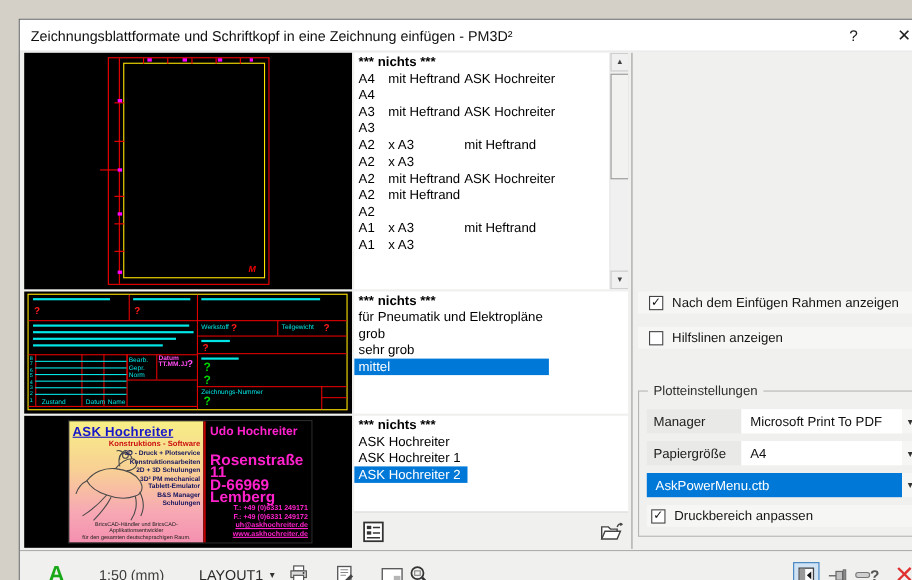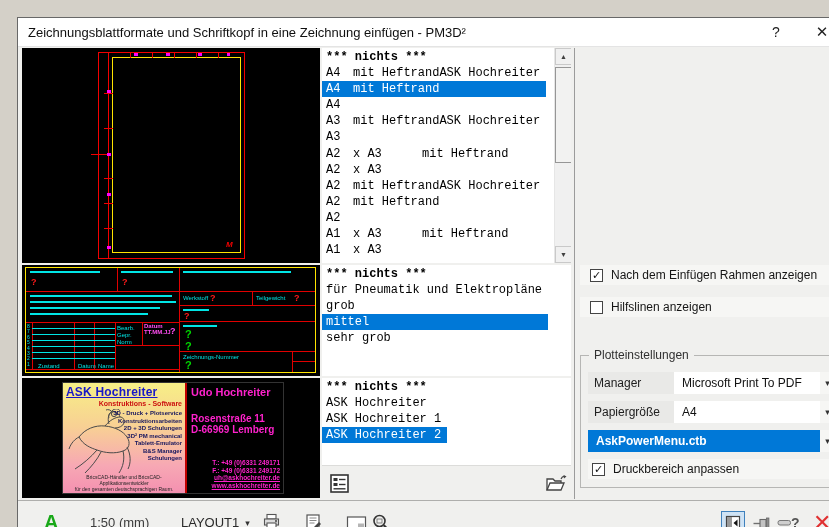--- a/index.html
+++ b/index.html
@@ -43,34 +43,34 @@
   .logo{left:40px;top:4px;width:222px;height:112px;border:1px solid #333;display:flex;}
   .logo-left{width:122px;height:100%;position:relative;
     background:linear-gradient(180deg,#f7ef86 0%,#f8d094 40%,#f7a8b4 75%,#f490b0 100%);}
   .logo-right{flex:1;height:100%;position:relative;background:#000;border-left:2px solid #c00000;}
   .logo-company{position:absolute;left:3px;top:2px;font-size:12px;font-weight:bold;color:#1717c8;text-decoration:underline;letter-spacing:.2px;}
   .logo-tagline{position:absolute;right:3px;top:17px;font-size:7px;font-weight:bold;color:#cc1111;}
   .logo-services{position:absolute;right:3px;top:27px;text-align:right;}
   .logo-services div{font-size:6px;line-height:7.5px;font-weight:bold;color:#14145e;}
   .logo-footer{position:absolute;left:0;bottom:1px;width:100%;text-align:center;color:#222;font-size:5px;line-height:6px;}
   .logo-name{position:absolute;left:4px;top:3px;color:#ff22cc;font-weight:bold;font-size:11px;}
-  .logo-addr{position:absolute;left:4px;top:30px;color:#ff22cc;font-weight:bold;font-size:10px;line-height:11px;}
+  .logo-addr{position:absolute;left:4px;top:30px;color:#ff22cc;font-weight:bold;font-size:14px;line-height:11px;}
   .logo-contact{position:absolute;right:3px;bottom:4px;text-align:right;color:#ff22cc;font-weight:bold;font-size:6.5px;line-height:7.5px;}
   .logo-contact .u{text-decoration:underline;}
   .horse{position:absolute;left:2px;top:26px;}
   
   .listbox{position:absolute;left:304px;width:249px;background:#fff;overflow:hidden;}
   #list1{top:30px;height:215px;}
   #list2{top:247px;height:111px;}
   #list3{top:360px;height:87px;}
   .list-inner{display:inline-block;min-width:0;padding-top:1px;}
   .row{display:block;white-space:nowrap;font-size:12px;line-height:15.1px;padding:0 6px 0 4px;color:#000;}
   .row.bold{font-weight:bold;}
   .row.selected{background:#0078d7;color:#fff;}
-  .row .cell{display:inline-block;font-family:Liberation Mono, monospace;}
+  .row .cell{display:inline-block;}
   .row .cell:nth-child(1){min-width:27px;}
   .row .cell:nth-child(2){min-width:69px;}
   
   .sb{position:absolute;right:0;top:0;width:17px;height:215px;background:#f0f0f0;border-left:1px solid #e6e6e6;}
   .sb-btn{position:absolute;left:0;width:17px;height:17px;background:#f0f0f0;border:1px solid #c9c9c9;
     display:flex;align-items:center;justify-content:center;font-size:7px;color:#404040;}
   .sb-up{top:0;}
   .sb-down{bottom:0;}
   .sb-thumb{position:absolute;left:0;top:19px;width:17px;height:96px;background:#f2f2f1;border:1px solid #969696;}
   
@@ -83,21 +83,21 @@
   #opt1{top:247px;}
   #opt2{top:279px;}
   .cb{width:13px;height:13px;background:#fff;border:1px solid #444;margin-left:10px;
       display:flex;align-items:center;justify-content:center;font-size:11px;line-height:11px;font-weight:bold;color:#101010;}
   .opt-label{margin-left:8px;font-size:12px;color:#151515;}
   .groupbox{position:absolute;left:562px;top:337px;width:261px;height:133px;border:1px solid #b6b6b4;}
   .legend{position:absolute;left:8px;top:-8px;background:#f0f0ee;padding:0 5px;font-size:12px;color:#303030;}
   .gb-row{position:absolute;left:7px;width:247px;height:22px;display:flex;align-items:center;background:#f6f6f4;}
   .gb-label{width:86px;height:100%;background:#e9e9e7;display:flex;align-items:center;padding-left:6px;font-size:12px;color:#202020;}
   .gb-value{flex:1;height:100%;background:#fff;display:flex;align-items:center;padding-left:8px;font-size:12px;color:#101010;white-space:nowrap;overflow:hidden;}
-  .gb-value.hl{background:#0078d7;color:#fff;font-weight:bold;}
+  .gb-value.hl{background:#0078d7;color:#fff;}
   .gb-arrow{width:15px;text-align:center;font-size:9px;color:#333;}
   .gb-cb-row{position:absolute;left:7px;top:103px;width:247px;height:20px;background:#f6f6f4;display:flex;align-items:center;}
   .gb-cb-row .cb{margin-left:4px;}
   
   .bottombar{position:absolute;left:0;top:482px;width:100%;height:44px;background:#f0f0ee;border-top:1px solid #aeaeac;}
   .bb-item{position:absolute;top:0;height:43px;display:flex;align-items:center;}
   .bb-A{left:26px;font-size:20px;font-weight:bold;color:#18a818;}
   .bb-scale{left:72px;font-size:13px;color:#3c3c3c;}
   .bb-layout{left:163px;font-size:13px;color:#2a2a2a;}
   .bb-layout .chev{font-size:9px;color:#333;margin-left:6px;}
@@ -264,22 +264,20 @@
     </div>
   </div>
 
   <div class="listbox" id="list1">
     <div class="list-inner">
       
     <div class="row bold">
           <span class="cell">*** nichts ***</span>
         </div><div class="row">
           <span class="cell">A4</span><span class="cell">mit Heftrand</span><span class="cell">ASK Hochreiter</span>
-        </div><div class="row selected">
-          <span class="cell">A4</span><span class="cell">mit Heftrand</span>
         </div><div class="row">
           <span class="cell">A4</span>
         </div><div class="row">
           <span class="cell">A3</span><span class="cell">mit Heftrand</span><span class="cell">ASK Hochreiter</span>
         </div><div class="row">
           <span class="cell">A3</span>
         </div><div class="row">
           <span class="cell">A2</span><span class="cell">x A3</span><span class="cell">mit Heftrand</span>
         </div><div class="row">
           <span class="cell">A2</span><span class="cell">x A3</span>
@@ -303,24 +301,24 @@
 
   <div class="listbox" id="list2">
     <div class="list-inner">
       
     <div class="row bold">
           <span class="cell">*** nichts ***</span>
         </div><div class="row">
           <span class="cell">für Pneumatik und Elektropläne</span>
         </div><div class="row">
           <span class="cell">grob</span>
+        </div><div class="row">
+          <span class="cell">sehr grob</span>
         </div><div class="row selected">
           <span class="cell">mittel</span>
-        </div><div class="row">
-          <span class="cell">sehr grob</span>
         </div></div>
   </div>
 
   <div class="listbox" id="list3">
     <div class="list-inner">
       
     <div class="row bold">
           <span class="cell">*** nichts ***</span>
         </div><div class="row">
           <span class="cell">ASK Hochreiter</span>

